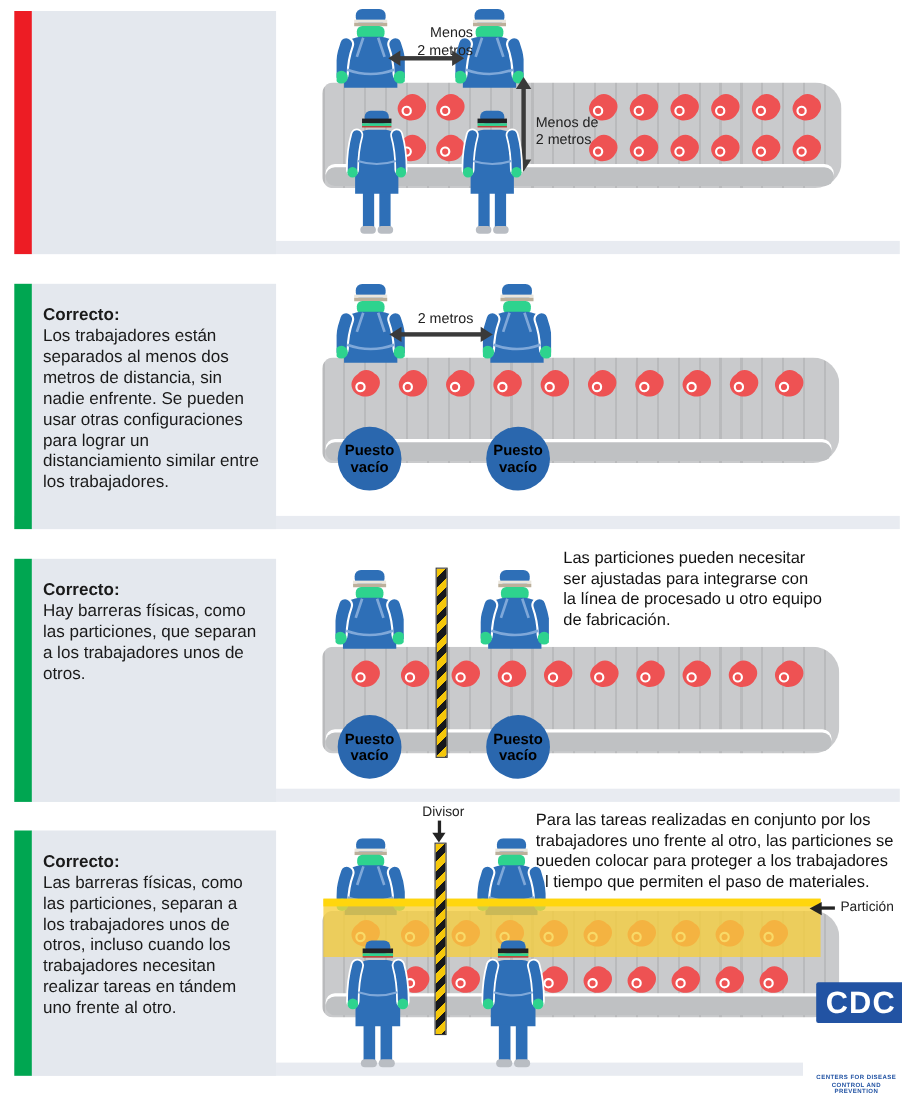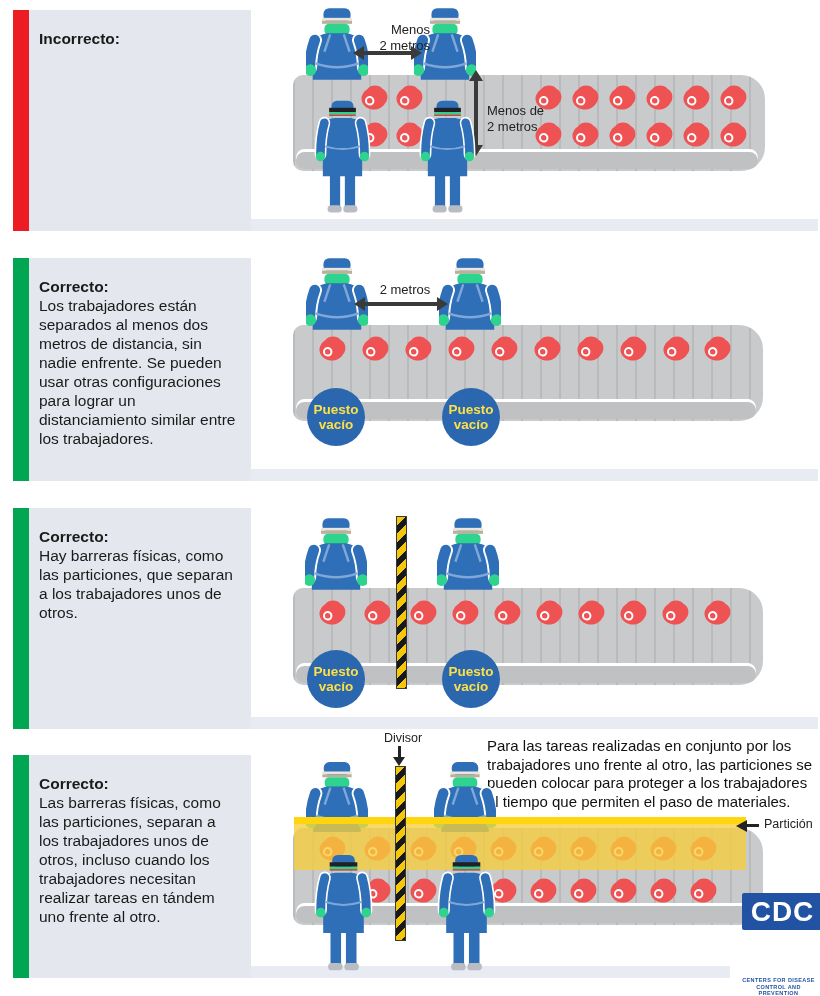--- a/index.html
+++ b/index.html
@@ -21,21 +21,21 @@
         border-radius:10px 24px 24px 10px;}
   .roller{position:absolute;left:3px;right:7px;bottom:2px;height:17px;background:#bfc1c3;
           border-radius:10px;box-shadow:0 -3px 0 #fff;}
   
   .fig{position:absolute;overflow:visible;}
   .meat{position:absolute;width:30px;height:27px;color:#ee5253;transform:rotate(-4deg);overflow:visible;}
   .meat-layer{position:absolute;inset:0;pointer-events:none;}
   
   .lab{position:absolute;font-size:13px;line-height:15.5px;color:#222;text-align:center;white-space:pre-line;}
   .lab.left{text-align:left;}
-  .puesto{position:absolute;width:58px;height:58px;border-radius:50%;background:#2a67ae;color:#fde047;
+  .puesto{position:absolute;width:58px;height:58px;border-radius:50%;background:#2a67ae;color:#000000;
           font-weight:bold;font-size:13.5px;line-height:15.5px;display:flex;align-items:center;
           justify-content:center;text-align:center;white-space:pre-line;}
   
   .harrow{position:absolute;height:4px;background:#3a3a3a;}
   .harrow::before{content:"";position:absolute;left:-10px;top:-5px;width:0;height:0;
       border-top:7px solid transparent;border-bottom:7px solid transparent;border-right:11px solid #3a3a3a;}
   .harrow::after{content:"";position:absolute;right:-10px;top:-5px;width:0;height:0;
       border-top:7px solid transparent;border-bottom:7px solid transparent;border-left:11px solid #3a3a3a;}
   .varrow{position:absolute;width:4px;background:#3a3a3a;}
   .varrow::before{content:"";position:absolute;top:-10px;left:-5px;width:0;height:0;
@@ -102,21 +102,20 @@
       <symbol id="meat-shape" viewBox="0 0 40 36">
         <path d="M12,6 C17,0 28,1 32,7 C39,11 40,21 34,27 C30,34 18,36 12,32 C4,29 1,19 5,13 C7,9 9,8 12,6 Z" fill="currentColor"></path>
         <circle cx="14" cy="22" r="5" fill="none" stroke="#fff" stroke-width="2.6"></circle>
       </symbol>
     </defs>
   </svg>
 
   <div class="strip" style="top:219px;width:805px;"></div>
   <div class="bar red" style="top:10px;height:221px;"></div>
   <div class="card" style="top:10px;height:221px;">
-    <div class="heading">Incorrecto:</div>
   </div>
 
   <div class="belt" style="left:293px;top:75px;width:472px;height:96px;">
     <div class="roller"></div>
   </div>
 
   <svg class="fig" style="left:306px;top:8px;width:62px;height:72px;">
       <use href="#wf"></use>
     </svg>
   <svg class="fig" style="left:414px;top:8px;width:62px;height:72px;">
@@ -260,20 +259,24 @@
   <div class="strip" style="top:717px;width:805px;"></div>
   <div class="bar green" style="top:508px;height:221px;"></div>
   <div class="card" style="top:508px;height:221px;">
     <div class="heading">Correcto:</div>
     <div class="body-text">Hay barreras físicas, como
 las particiones, que separan
 a los trabajadores unos de
 otros.</div>
   </div>
 
+  <div class="note" style="left:512px;top:499px;width:302px;">Las particiones pueden necesitar
+ser ajustadas para integrarse con
+la línea de procesado u otro equipo
+de fabricación.</div>
 
   <div class="belt" style="left:293px;top:588px;width:470px;height:97px;">
     <div class="roller"></div>
   </div>
 
   <svg class="fig" style="left:305px;top:518px;width:62px;height:72px;">
       <use href="#wf"></use>
     </svg>
   <svg class="fig" style="left:437px;top:518px;width:62px;height:72px;">
       <use href="#wf"></use>

